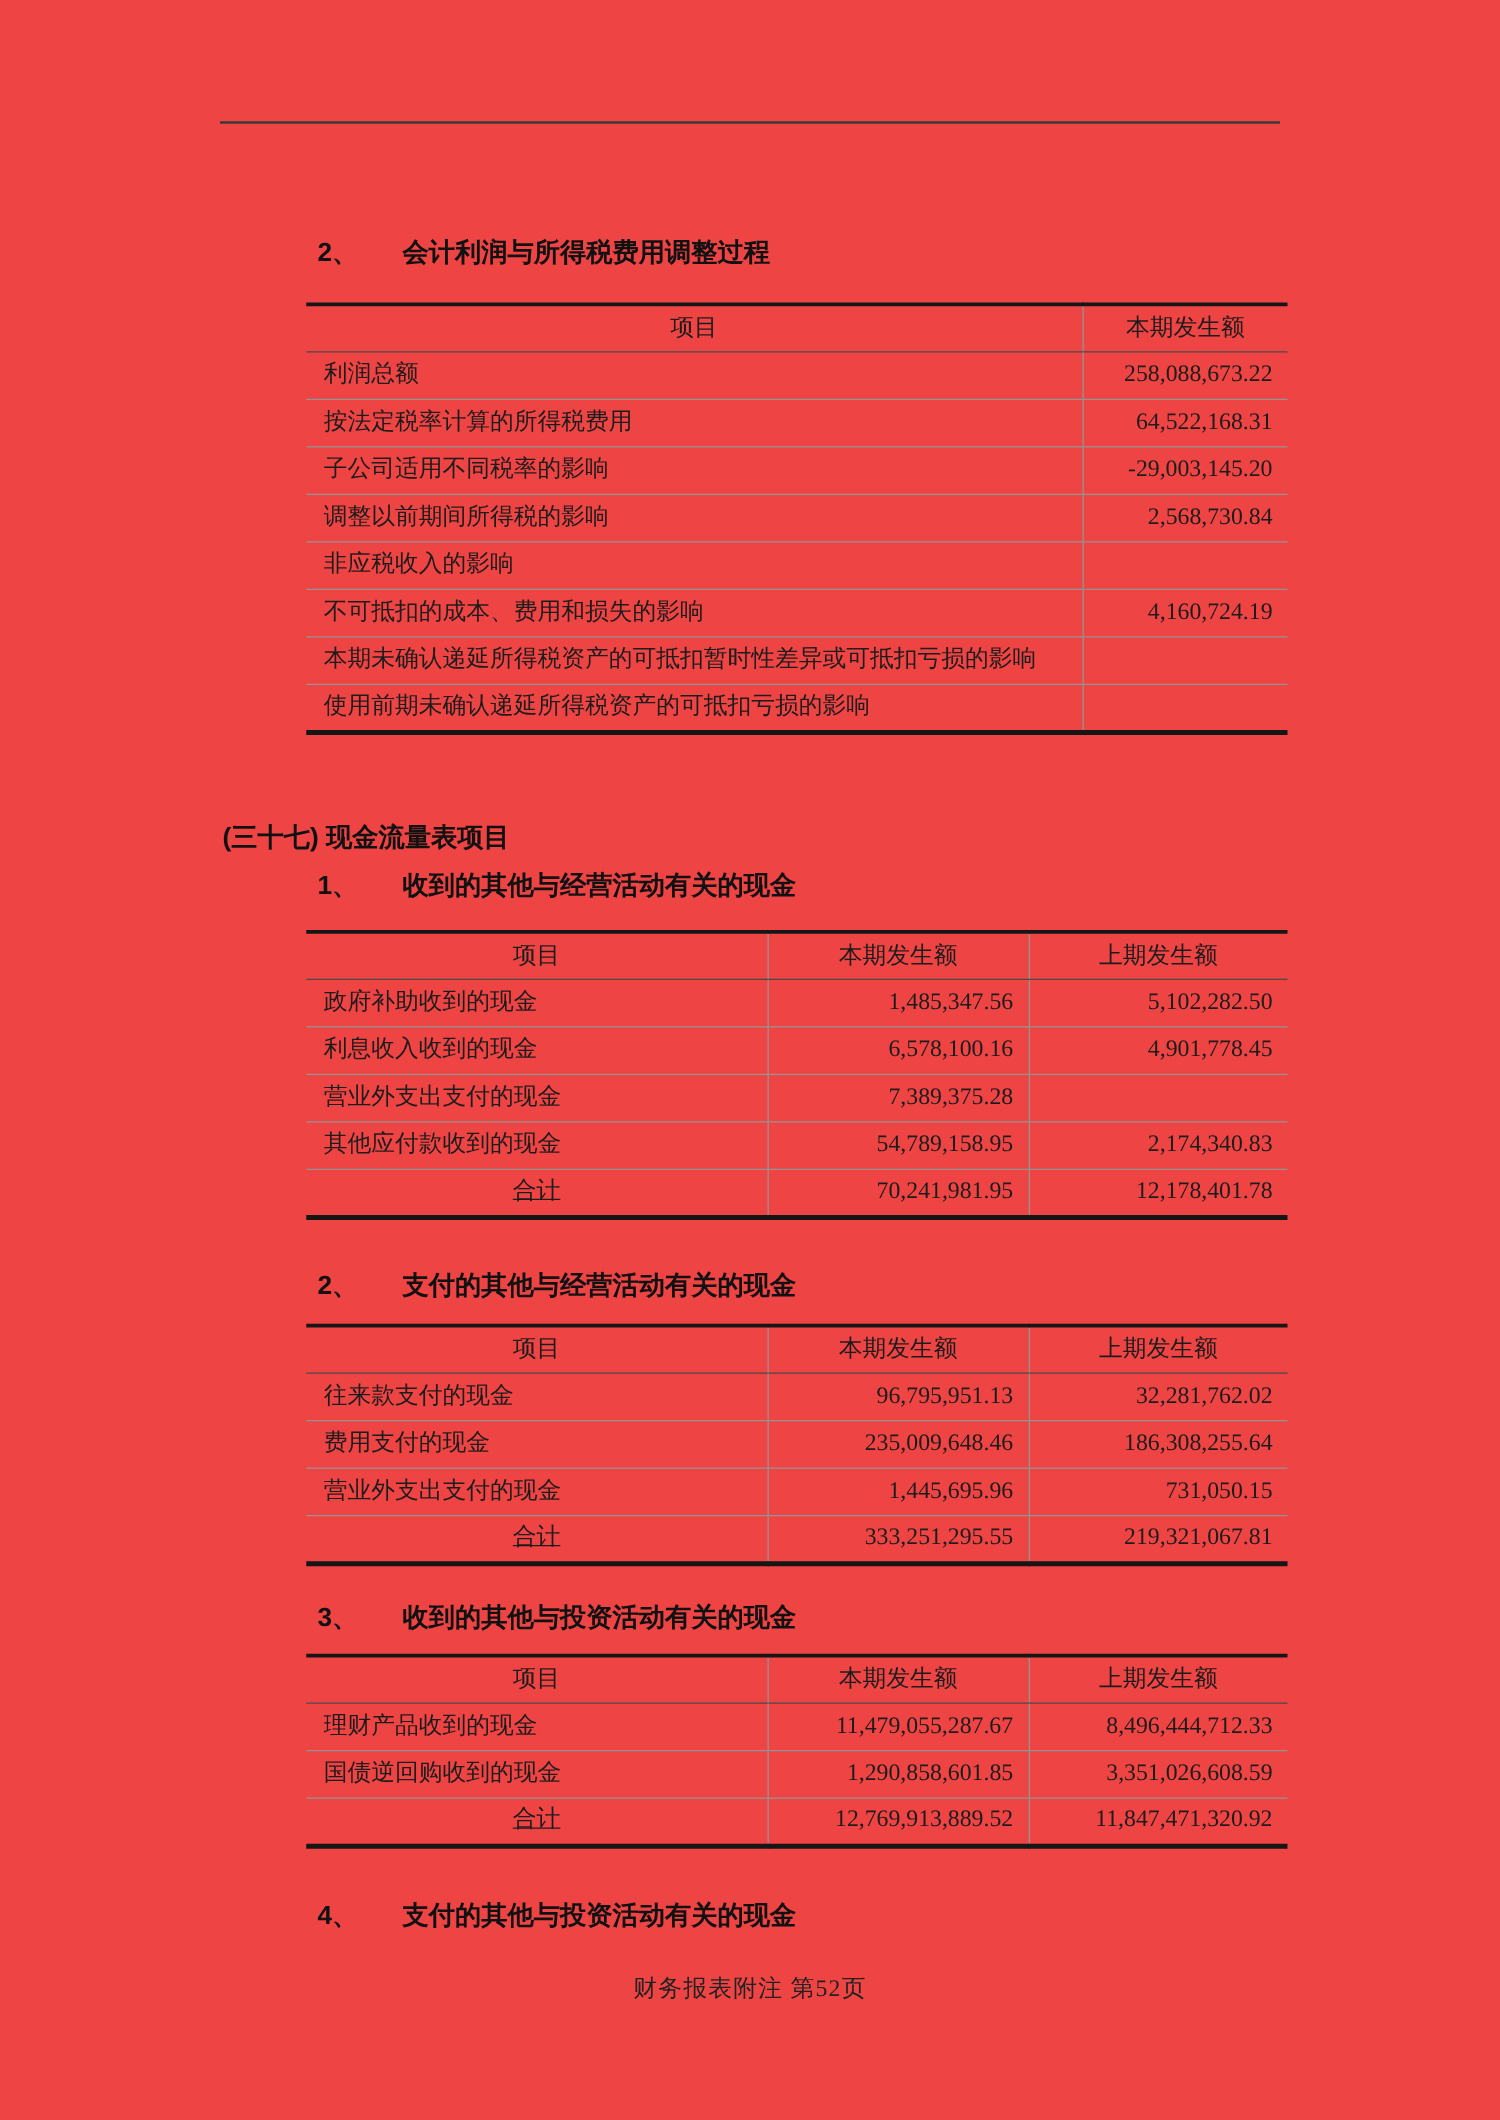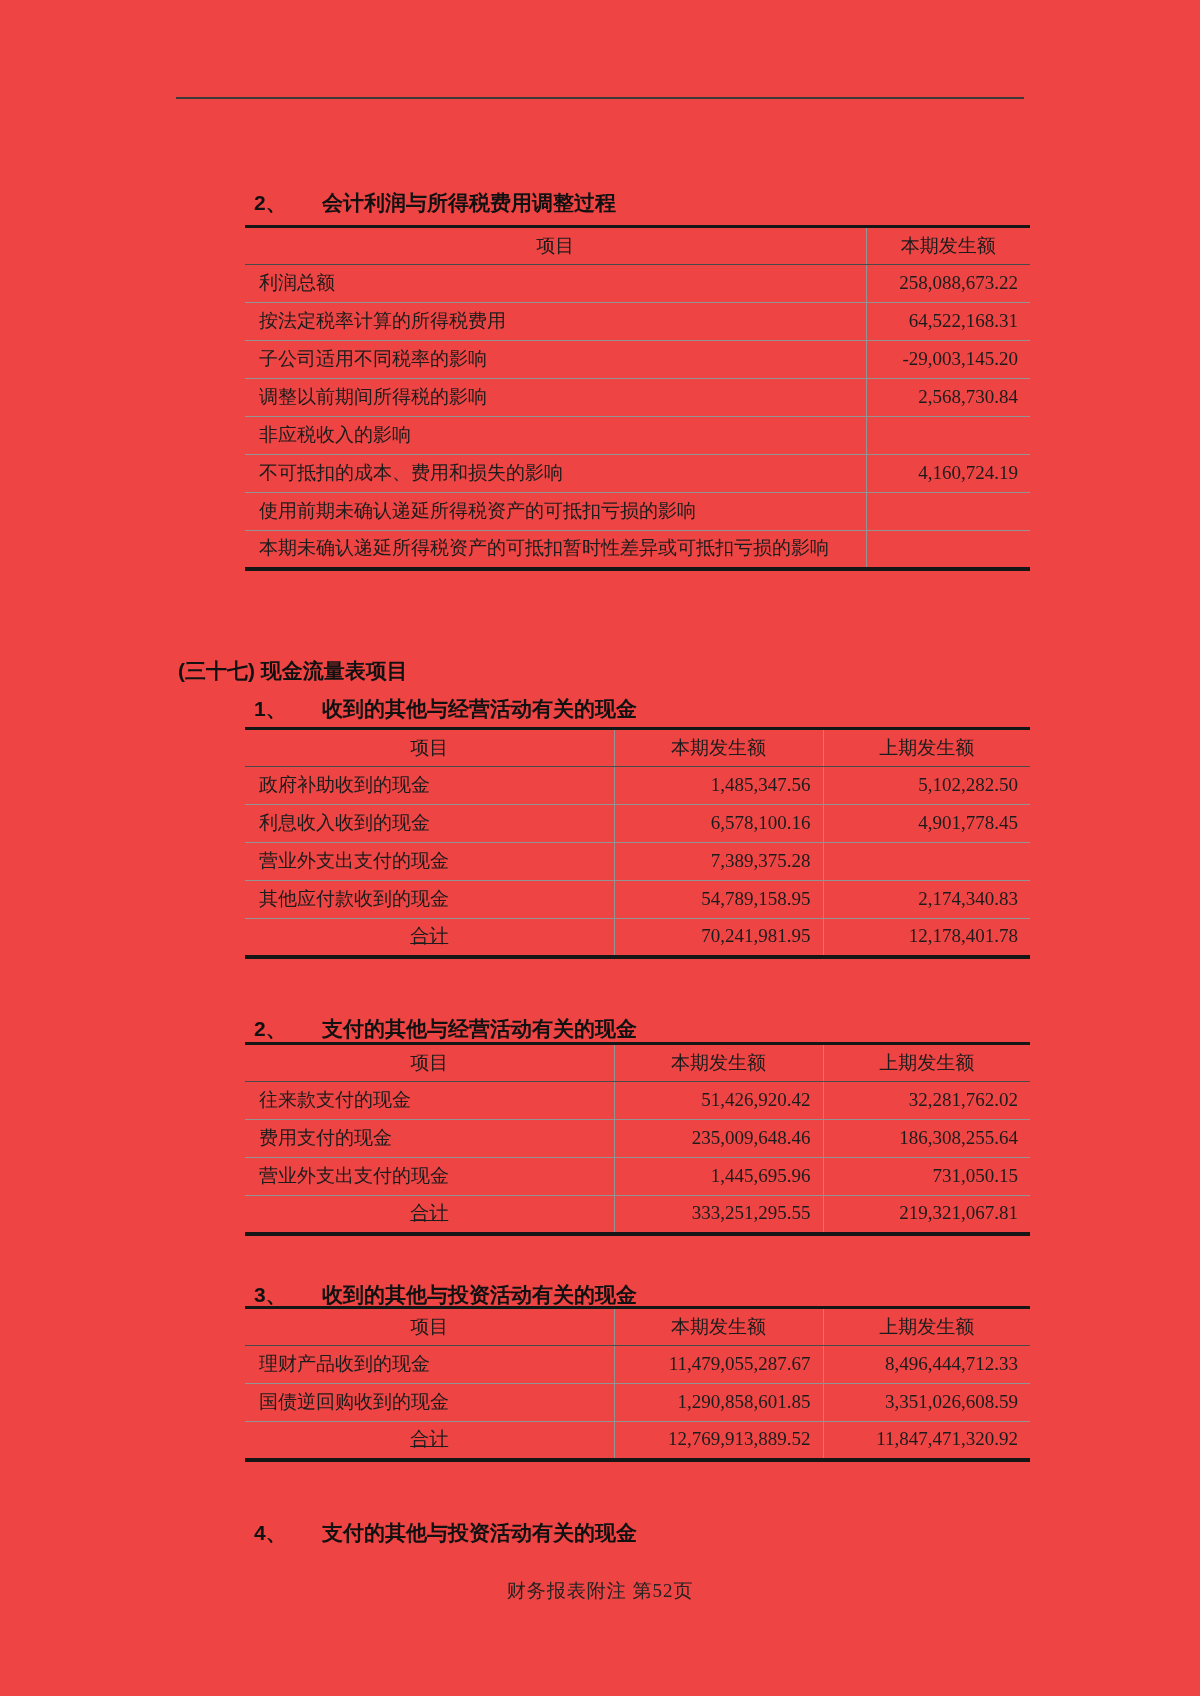--- a/index.html
+++ b/index.html
@@ -42,20 +42,21 @@
   table.fin-table {
     position: absolute;
     left: 245px;
     width: 785px;
     border-collapse: collapse;
     table-layout: fixed;
     border-top: 3px solid #161616;
     border-bottom: 4px solid #161616;
     font-size: 19px;
     color: #1c1c1c;
+    margin-top: 17px;
   }
   table.fin-table th, table.fin-table td {
     height: 38px;
     vertical-align: middle;
     line-height: 1.1;
     overflow: hidden;
     white-space: nowrap;
   }
   table.fin-table th {
     font-weight: normal;
@@ -126,25 +127,25 @@
         </tr>
         <tr>
           <td class="cell-item">非应税收入的影响</td>
           <td class="cell-num"></td>
         </tr>
         <tr>
           <td class="cell-item">不可抵扣的成本、费用和损失的影响</td>
           <td class="cell-num">4,160,724.19</td>
         </tr>
         <tr>
+          <td class="cell-item">本期未确认递延所得税资产的可抵扣暂时性差异或可抵扣亏损的影响</td>
+          <td class="cell-num"></td>
+        </tr>
+        <tr>
           <td class="cell-item">使用前期未确认递延所得税资产的可抵扣亏损的影响</td>
-          <td class="cell-num"></td>
-        </tr>
-        <tr>
-          <td class="cell-item">本期未确认递延所得税资产的可抵扣暂时性差异或可抵扣亏损的影响</td>
           <td class="cell-num"></td>
         </tr>
       </tbody>
   </table>
 
   <div class="heading" style="left:178px; top:658px;">
     <span class="h-title">(三十七) 现金流量表项目</span>
   </div>
 
   <div class="heading" style="left:254px; top:696px;">
@@ -206,21 +207,21 @@
     <thead>
         <tr>
           <th>项目</th>
           <th>本期发生额</th>
           <th>上期发生额</th>
         </tr>
       </thead>
     <tbody>
         <tr>
           <td class="cell-item">往来款支付的现金</td>
-          <td class="cell-num">51,426,920.42</td>
+          <td class="cell-num">96,795,951.13</td>
           <td class="cell-num">32,281,762.02</td>
         </tr>
         <tr>
           <td class="cell-item">费用支付的现金</td>
           <td class="cell-num">235,009,648.46</td>
           <td class="cell-num">186,308,255.64</td>
         </tr>
         <tr>
           <td class="cell-item">营业外支出支付的现金</td>
           <td class="cell-num">1,445,695.96</td>

